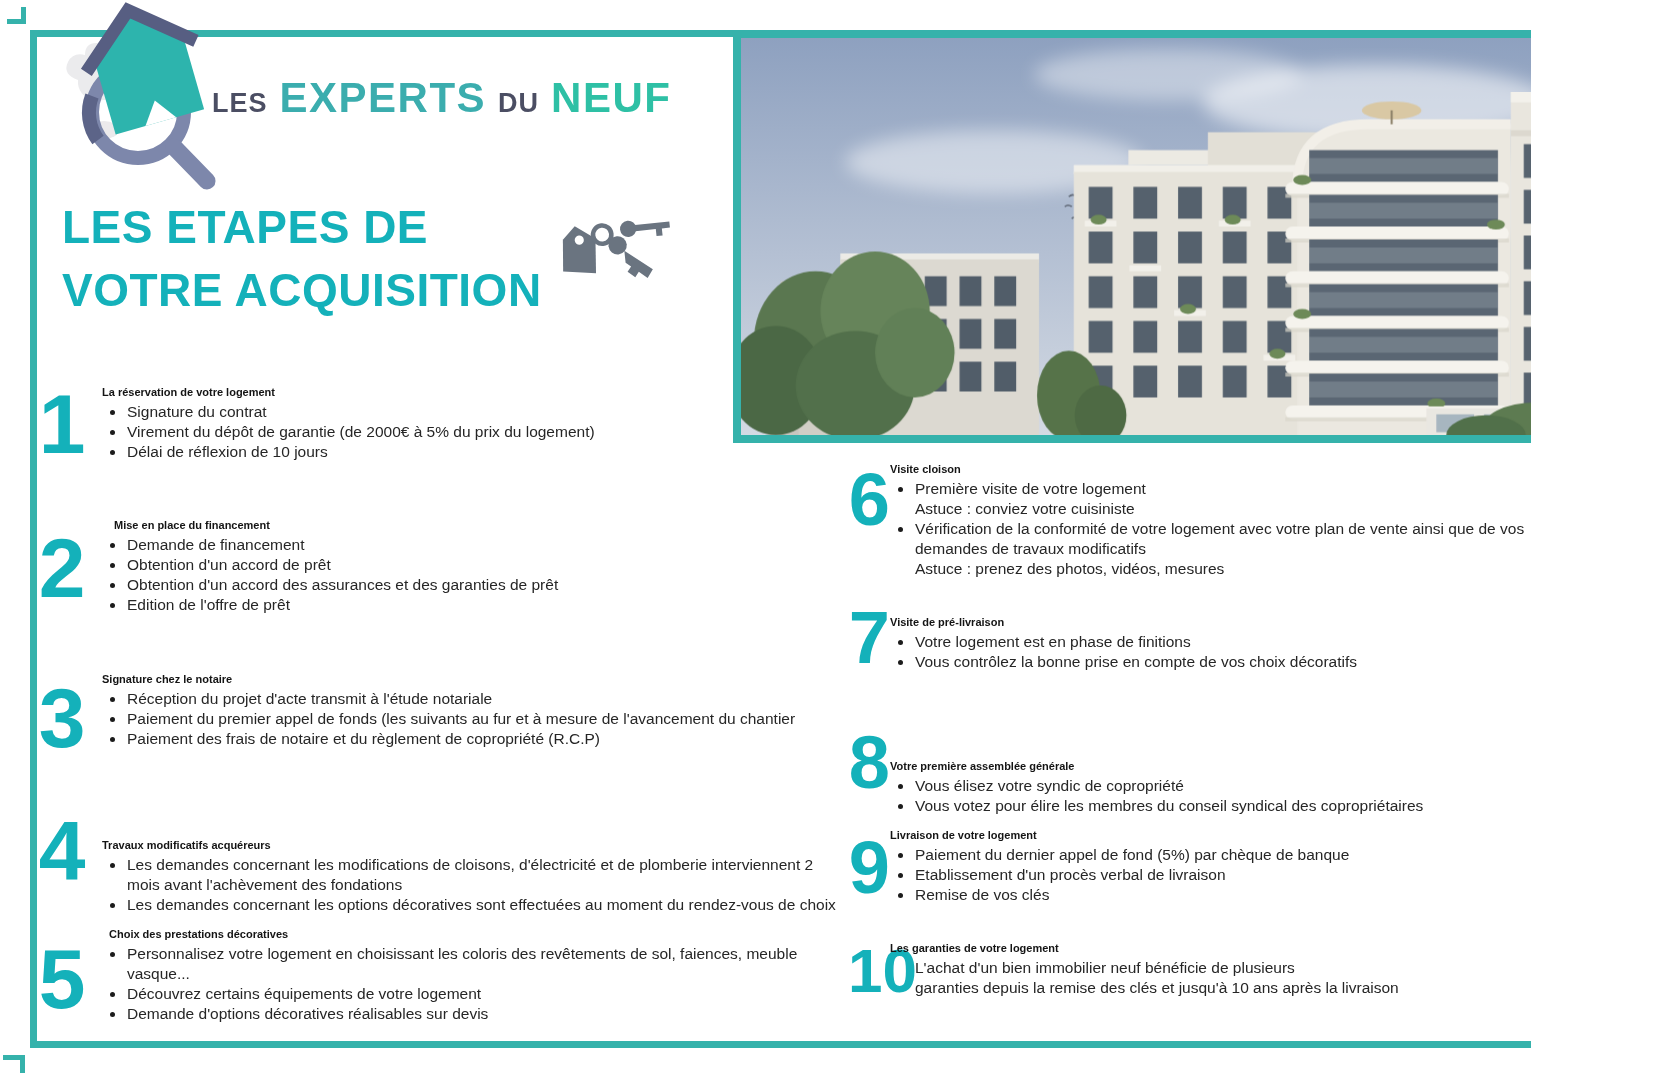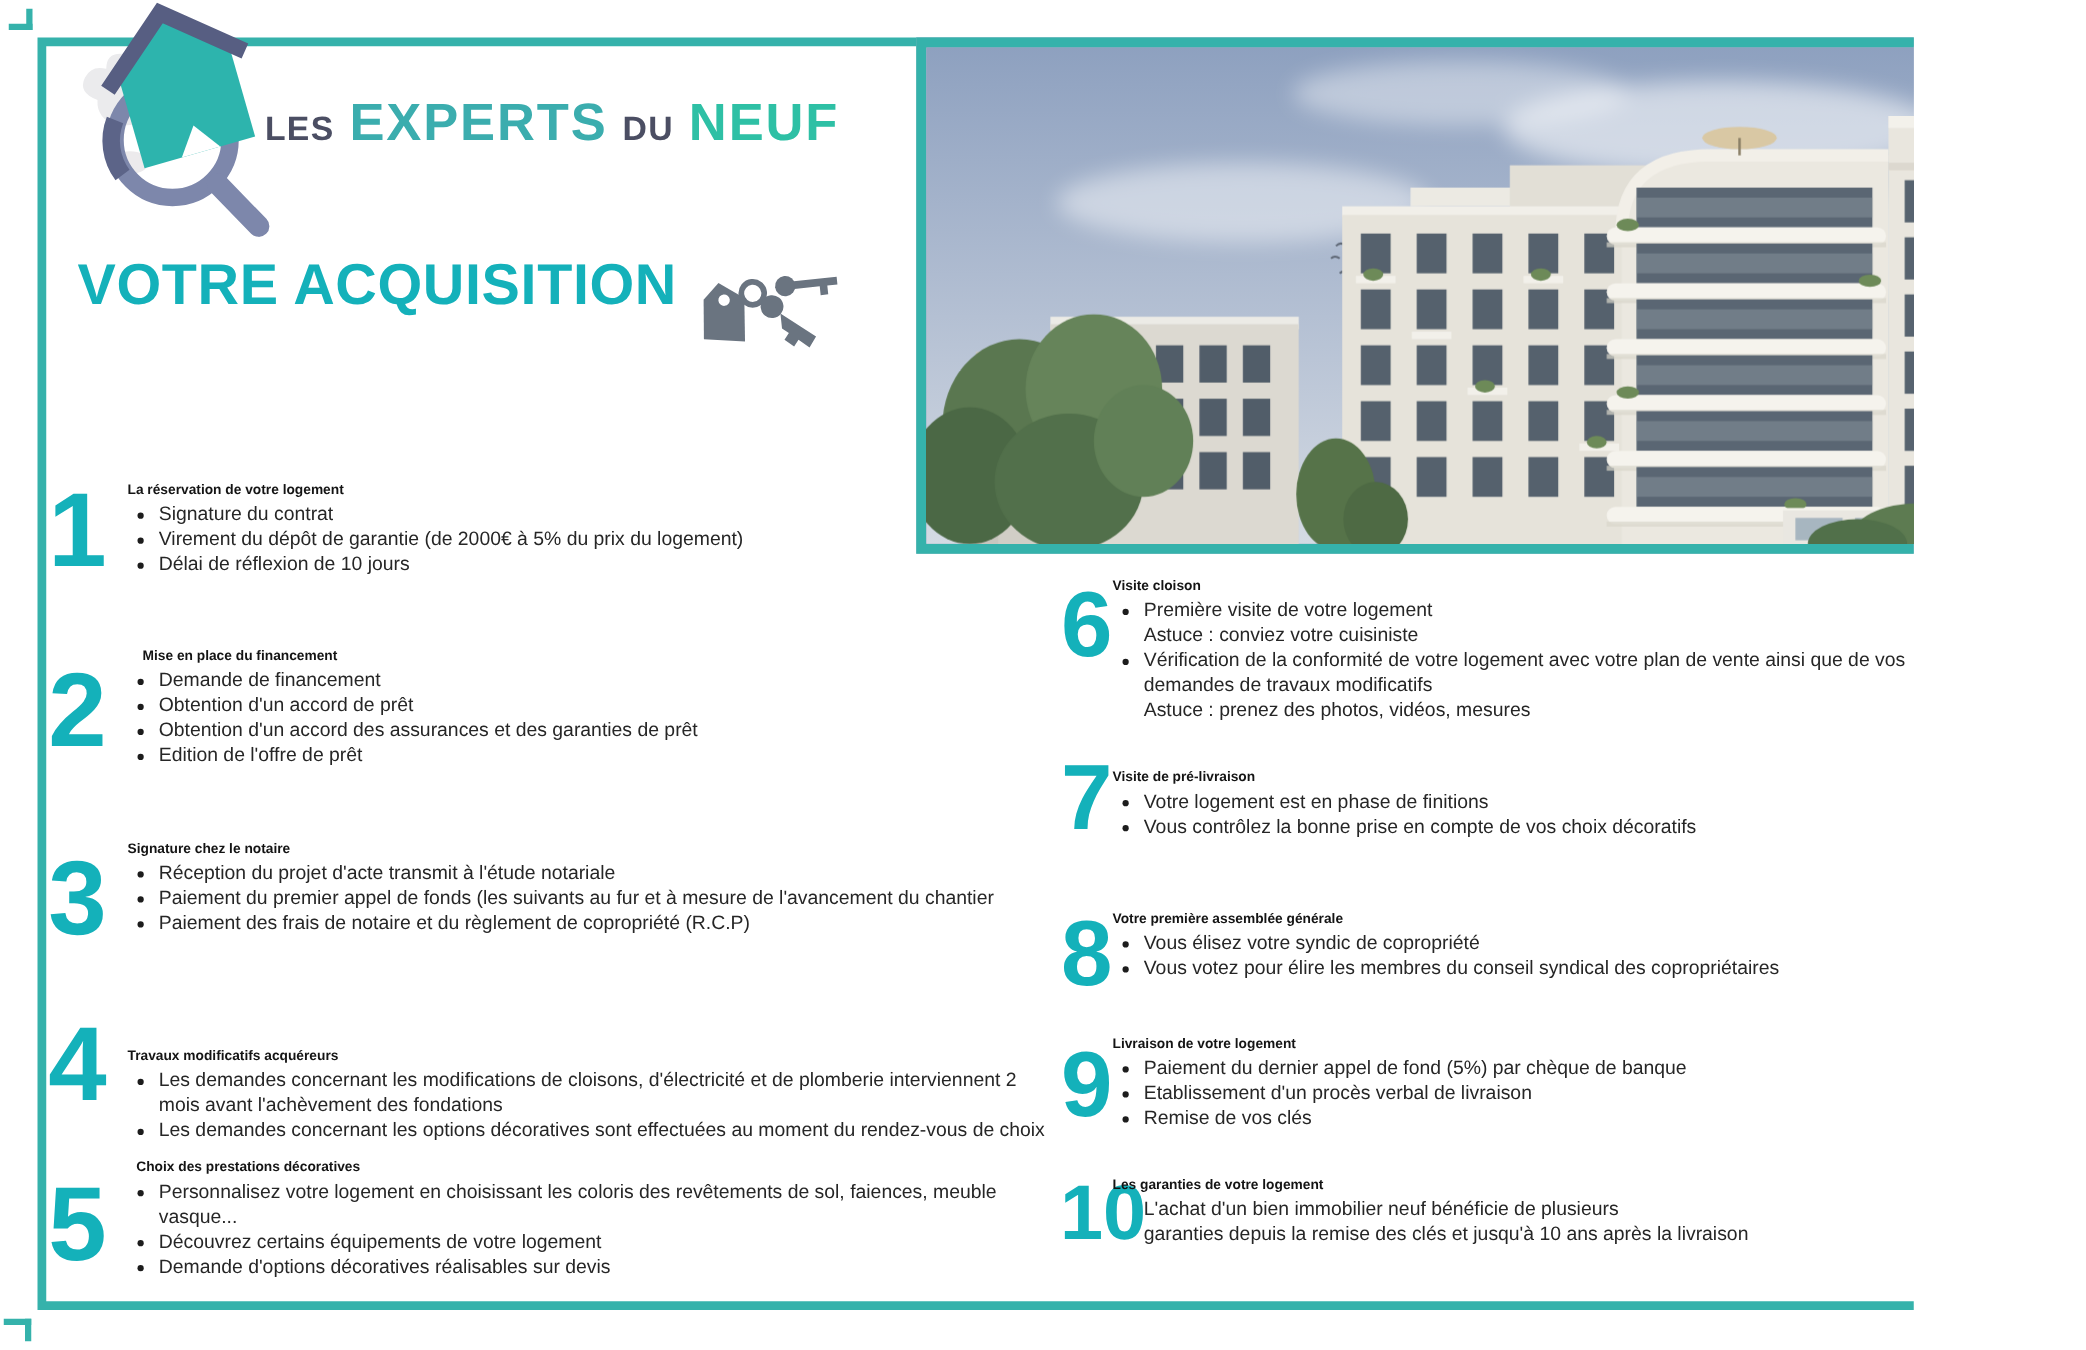--- a/index.html
+++ b/index.html
@@ -64,20 +64,21 @@
   </div>
 
   <div class="wordmark">
     <span class="wm-small">LES</span>
     <span class="wm-big">EXPERTS</span>
     <span class="wm-small">DU</span>
     <span class="wm-big neuf">NEUF</span>
   </div>
 
   <div class="title">
+    <div>LES ETAPES DE</div>
     <div>VOTRE ACQUISITION</div>
   </div>
 
   <div class="keys">
     <svg viewBox="0 0 120 80" xmlns="http://www.w3.org/2000/svg">
       <g fill="#6a7480" transform="rotate(-6 60 40)">
         <polygon points="22,4 41,18 38,52 6,47 9,16"></polygon>
         <circle cx="25" cy="18" r="4.5" fill="#ffffff"></circle>
         <circle cx="48" cy="15" r="9" fill="none" stroke="#6a7480" stroke-width="4.5"></circle>
         <circle cx="62" cy="27" r="9"></circle>
@@ -346,21 +347,21 @@
     </div>
     <div class="step-num" style="left: 830px; top: 603px; width: 60px; font-size: 74px; text-align: right;">7</div>
     <div class="step-content" style="left: 890px; top: 612px;">
       <h3 style="margin-left: 0px;">Visite de pré-livraison</h3>
       <ul>
         <li class="b">Votre logement est en phase de finitions</li>
         <li class="b">Vous contrôlez la bonne prise en compte de vos choix décoratifs</li>
       </ul>
     </div>
     <div class="step-num" style="left: 830px; top: 728px; width: 60px; font-size: 74px; text-align: right;">8</div>
-    <div class="step-content" style="left: 890px; top: 725px;">
+    <div class="step-content" style="left: 890px; top: 756px;">
       <h3 style="margin-left: 0px;">Votre première assemblée générale</h3>
       <ul>
         <li class="b">Vous élisez votre syndic de copropriété</li>
         <li class="b">Vous votez pour élire les membres du conseil syndical des copropriétaires</li>
       </ul>
     </div>
     <div class="step-num" style="left: 830px; top: 833px; width: 60px; font-size: 74px; text-align: right;">9</div>
     <div class="step-content" style="left: 890px; top: 825px;">
       <h3 style="margin-left: 0px;">Livraison de votre logement</h3>
       <ul>

